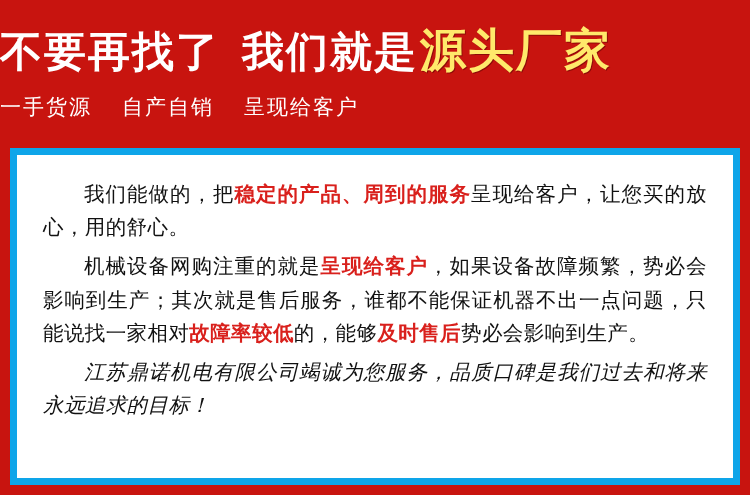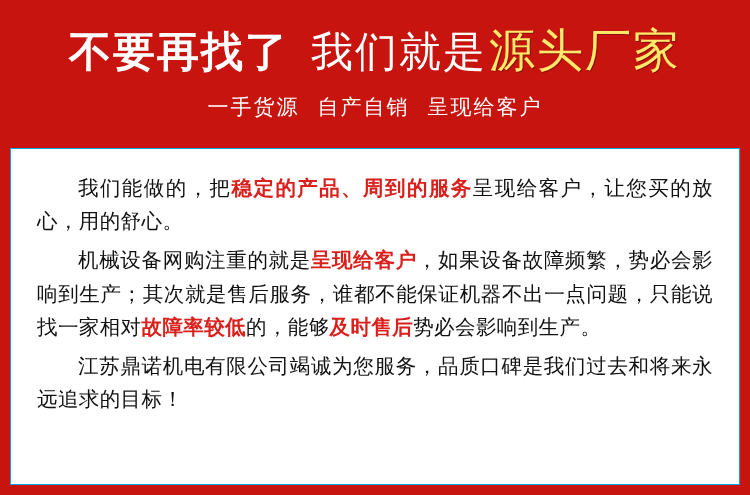--- a/index.html
+++ b/index.html
@@ -18,21 +18,21 @@
     height: 495px;
     background: #c8140f;
     box-sizing: border-box;
     overflow: hidden;
   }
   
   .banner {
     height: 148px;
     display: flex;
     flex-direction: column;
-    align-items: center;
+    align-items: flex-start;
     justify-content: center;
     color: #ffffff;
   }
   .headline {
     display: flex;
     align-items: baseline;
     justify-content: center;
     white-space: nowrap;
     letter-spacing: 2px;
   }
@@ -40,64 +40,65 @@
     font-size: 42px;
     font-weight: bold;
     line-height: 1;
   }
   .headline .gap {
     display: inline-block;
     width: 22px;
   }
   .headline .part-b {
     font-size: 42px;
-    font-weight: normal;
+    font-weight: bold;
     line-height: 1;
   }
   .headline .part-c {
     font-size: 46px;
-    font-weight: normal;
+    font-weight: bold;
     line-height: 1;
     color: #ffe96b;
     margin-left: 2px;
     text-shadow: 1px 1px 0 #8c0b08;
   }
   .subline {
     margin-top: 20px;
     display: flex;
-    gap: 18px;
+    gap: 30px;
     font-size: 21px;
     letter-spacing: 2px;
   }
   .subline span {
     white-space: nowrap;
   }
   
   .panel {
     position: absolute;
     left: 10px;
     right: 10px;
     top: 148px;
     bottom: 10px;
     background: #ffffff;
-    border: 1px solid #0ea5e9;
+    border: 7px solid #0ea5e9;
     box-sizing: border-box;
     padding: 22px 26px 18px 26px;
   }
   .para {
     font-size: 20.5px;
     line-height: 1.62;
     color: #111111;
     text-indent: 2em;
     margin: 0 0 6px 0;
     letter-spacing: 0.4px;
     text-align: justify;
   }
   .para:last-child {
     margin-bottom: 0;
+    font-style: italic;
   }
   .em {
     color: #d9201c;
     font-weight: bold;
   }
 </style>
 </head>
 <body>
 
 <div class="poster">

